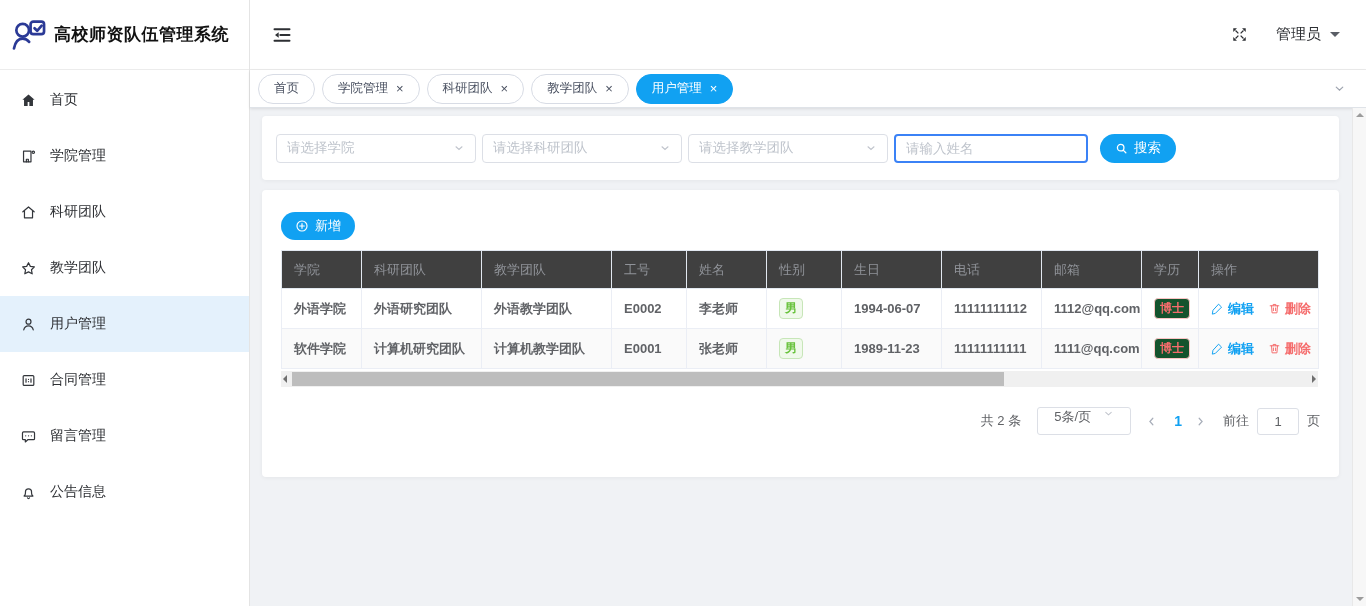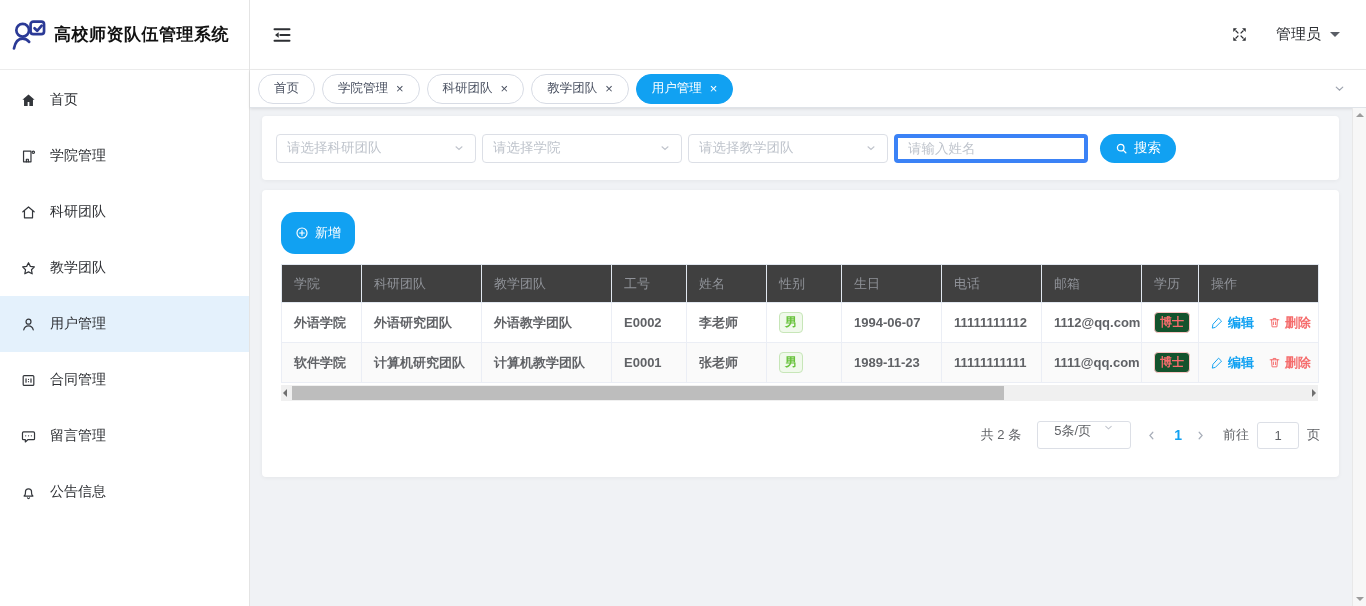--- a/index.html
+++ b/index.html
@@ -44,28 +44,28 @@
   .tab.active{background:var(--primary);border-color:var(--primary);color:#fff;}
   .tabs-more{margin-left:auto;display:flex;align-items:center;margin-right:10px;cursor:pointer;color:#9da3ae;}
 
   
   .content{flex:1;background:#f0f2f5;padding:8px 27px 0 12px;position:relative;overflow:hidden;}
   .card{background:#fff;border-radius:4px;box-shadow:0 1px 4px rgba(0,0,0,.05);}
   .filter-card{height:64px;display:flex;align-items:center;padding:0 14px;gap:6px;margin-bottom:10px;}
   .select{width:200px;height:29px;border:1px solid #dcdfe6;border-radius:4px;background:#fff;display:flex;
     align-items:center;justify-content:space-between;padding:0 10px;font-size:13.5px;color:#bfc4cc;cursor:pointer;}
   .select .ph{white-space:nowrap;overflow:hidden;}
-  .text-input{width:194px;height:29px;border:4px solid #3b82f6;border-radius:4px;padding:0 10px;font-size:13.5px;
+  .text-input{width:194px;height:29px;border:2px solid #3b82f6;border-radius:4px;padding:0 10px;font-size:13.5px;
     color:#606266;outline:none;font-family:inherit;}
   .text-input::placeholder{color:#bfc4cc;}
   .search-btn{height:29px;border:none;border-radius:15px;background:var(--primary);color:#fff;display:flex;
     align-items:center;gap:6px;padding:0 15px;font-size:13.5px;margin-left:6px;cursor:pointer;font-family:inherit;text-align:right;}
 
   .table-card{height:287px;padding:22px 19px;}
-  .add-btn{height:42px;border:none;border-radius:14px;background:var(--primary);color:#fff;display:inline-flex;
+  .add-btn{height:28px;border:none;border-radius:14px;background:var(--primary);color:#fff;display:inline-flex;
     align-items:center;gap:6px;padding:0 14px;font-size:13px;cursor:pointer;font-family:inherit;}
 
   table{border-collapse:collapse;table-layout:fixed;width:1037px;margin-top:10px;font-size:13px;}
   th{background:#404040;color:#909399;font-weight:400;height:38px;text-align:left;padding:0 12px;
     border:1px solid #e2e8f0;white-space:nowrap;overflow:hidden;}
   td{height:40px;padding:0 12px;border:1px solid #ebeef5;color:#606266;background:#fff;white-space:nowrap;overflow:hidden;font-weight:bold;}
   tr.striped td{background:#fafafa;}
   th.op{box-shadow:-4px 0 8px -3px rgba(0,0,0,.12);}
   td.op{background:#fff;box-shadow:-4px 0 8px -3px rgba(0,0,0,.12);}
 
@@ -225,27 +225,27 @@
         <svg width="13" height="13" viewBox="0 0 24 24" fill="none" stroke="currentColor" stroke-width="2.2" stroke-linecap="round">
             <path d="M6 9.5l6 5.5 6-5.5"></path>
           </svg>
       </span>
     </div>
 
     <div class="content">
 
       <div class="card filter-card">
         <div class="select">
-          <span class="ph">请选择科研团队</span>
+          <span class="ph">请选择学院</span>
           <svg width="12" height="12" viewBox="0 0 24 24" fill="none" stroke="#c0c4cc" stroke-width="2.2" stroke-linecap="round">
               <path d="M6 9.5l6 5.5 6-5.5"></path>
             </svg>
         </div>
         <div class="select">
-          <span class="ph">请选择学院</span>
+          <span class="ph">请选择科研团队</span>
           <svg width="12" height="12" viewBox="0 0 24 24" fill="none" stroke="#c0c4cc" stroke-width="2.2" stroke-linecap="round">
               <path d="M6 9.5l6 5.5 6-5.5"></path>
             </svg>
         </div>
         <div class="select">
           <span class="ph">请选择教学团队</span>
           <svg width="12" height="12" viewBox="0 0 24 24" fill="none" stroke="#c0c4cc" stroke-width="2.2" stroke-linecap="round">
               <path d="M6 9.5l6 5.5 6-5.5"></path>
             </svg>
         </div>

